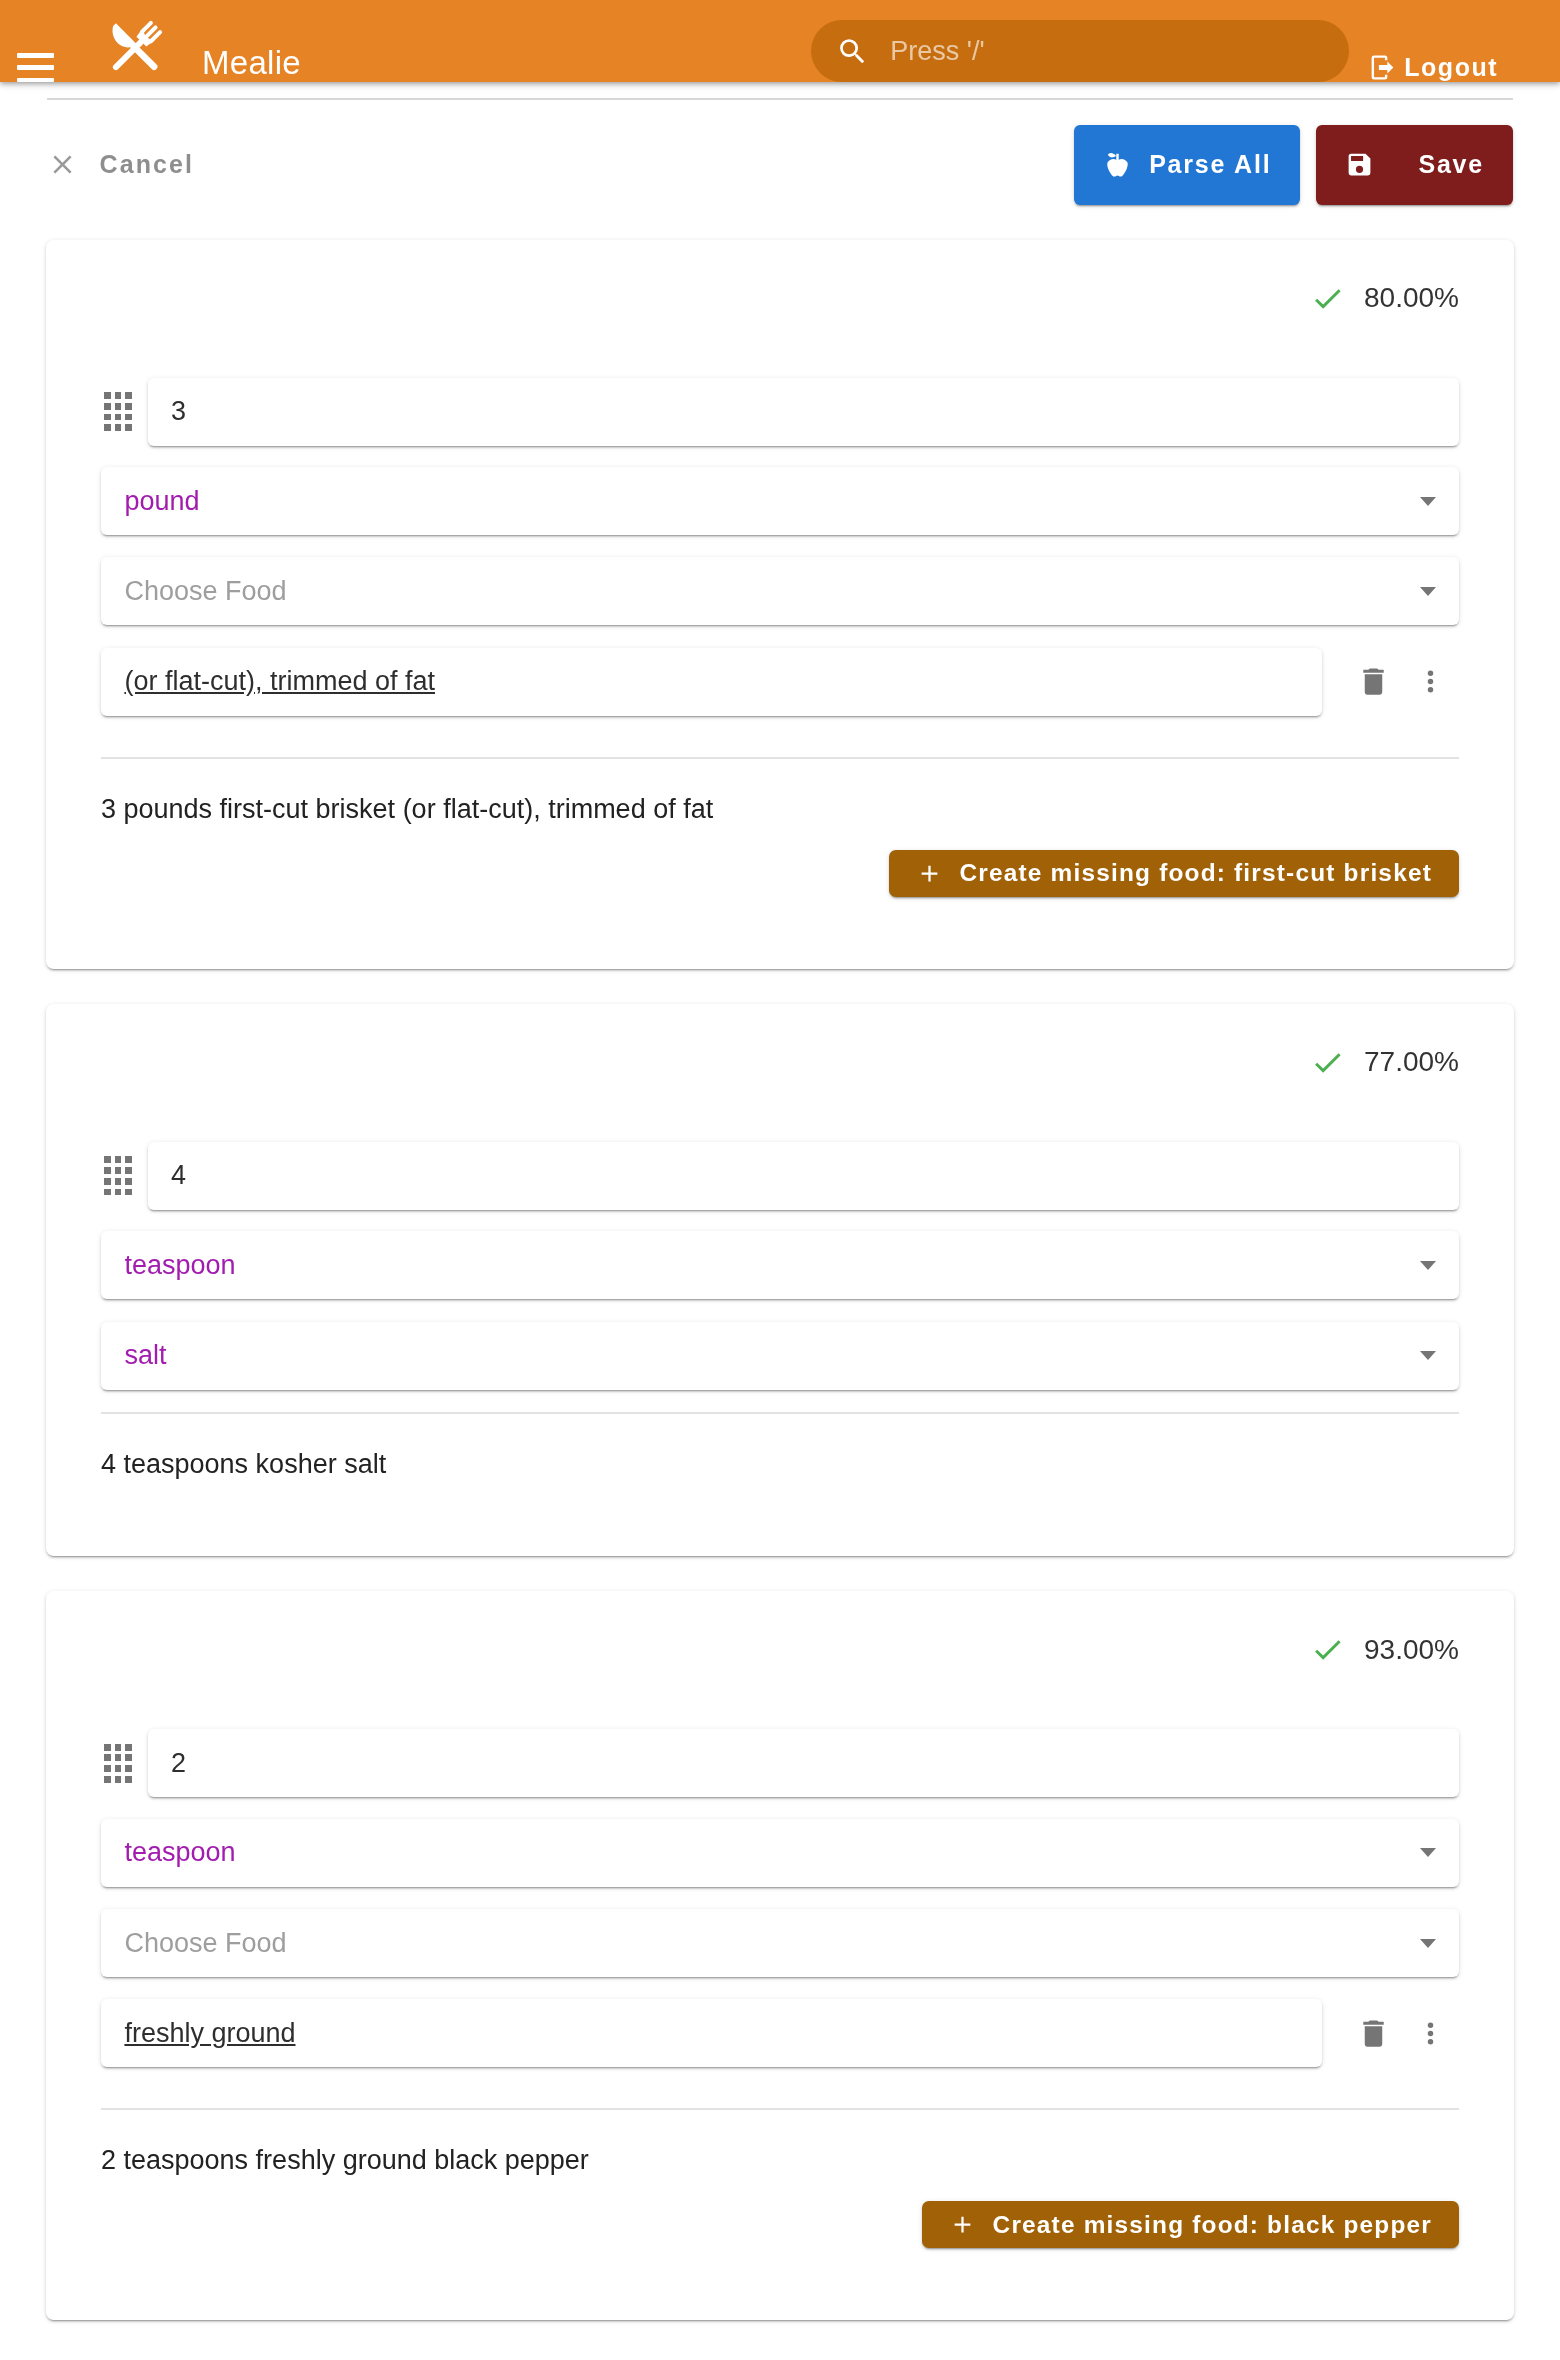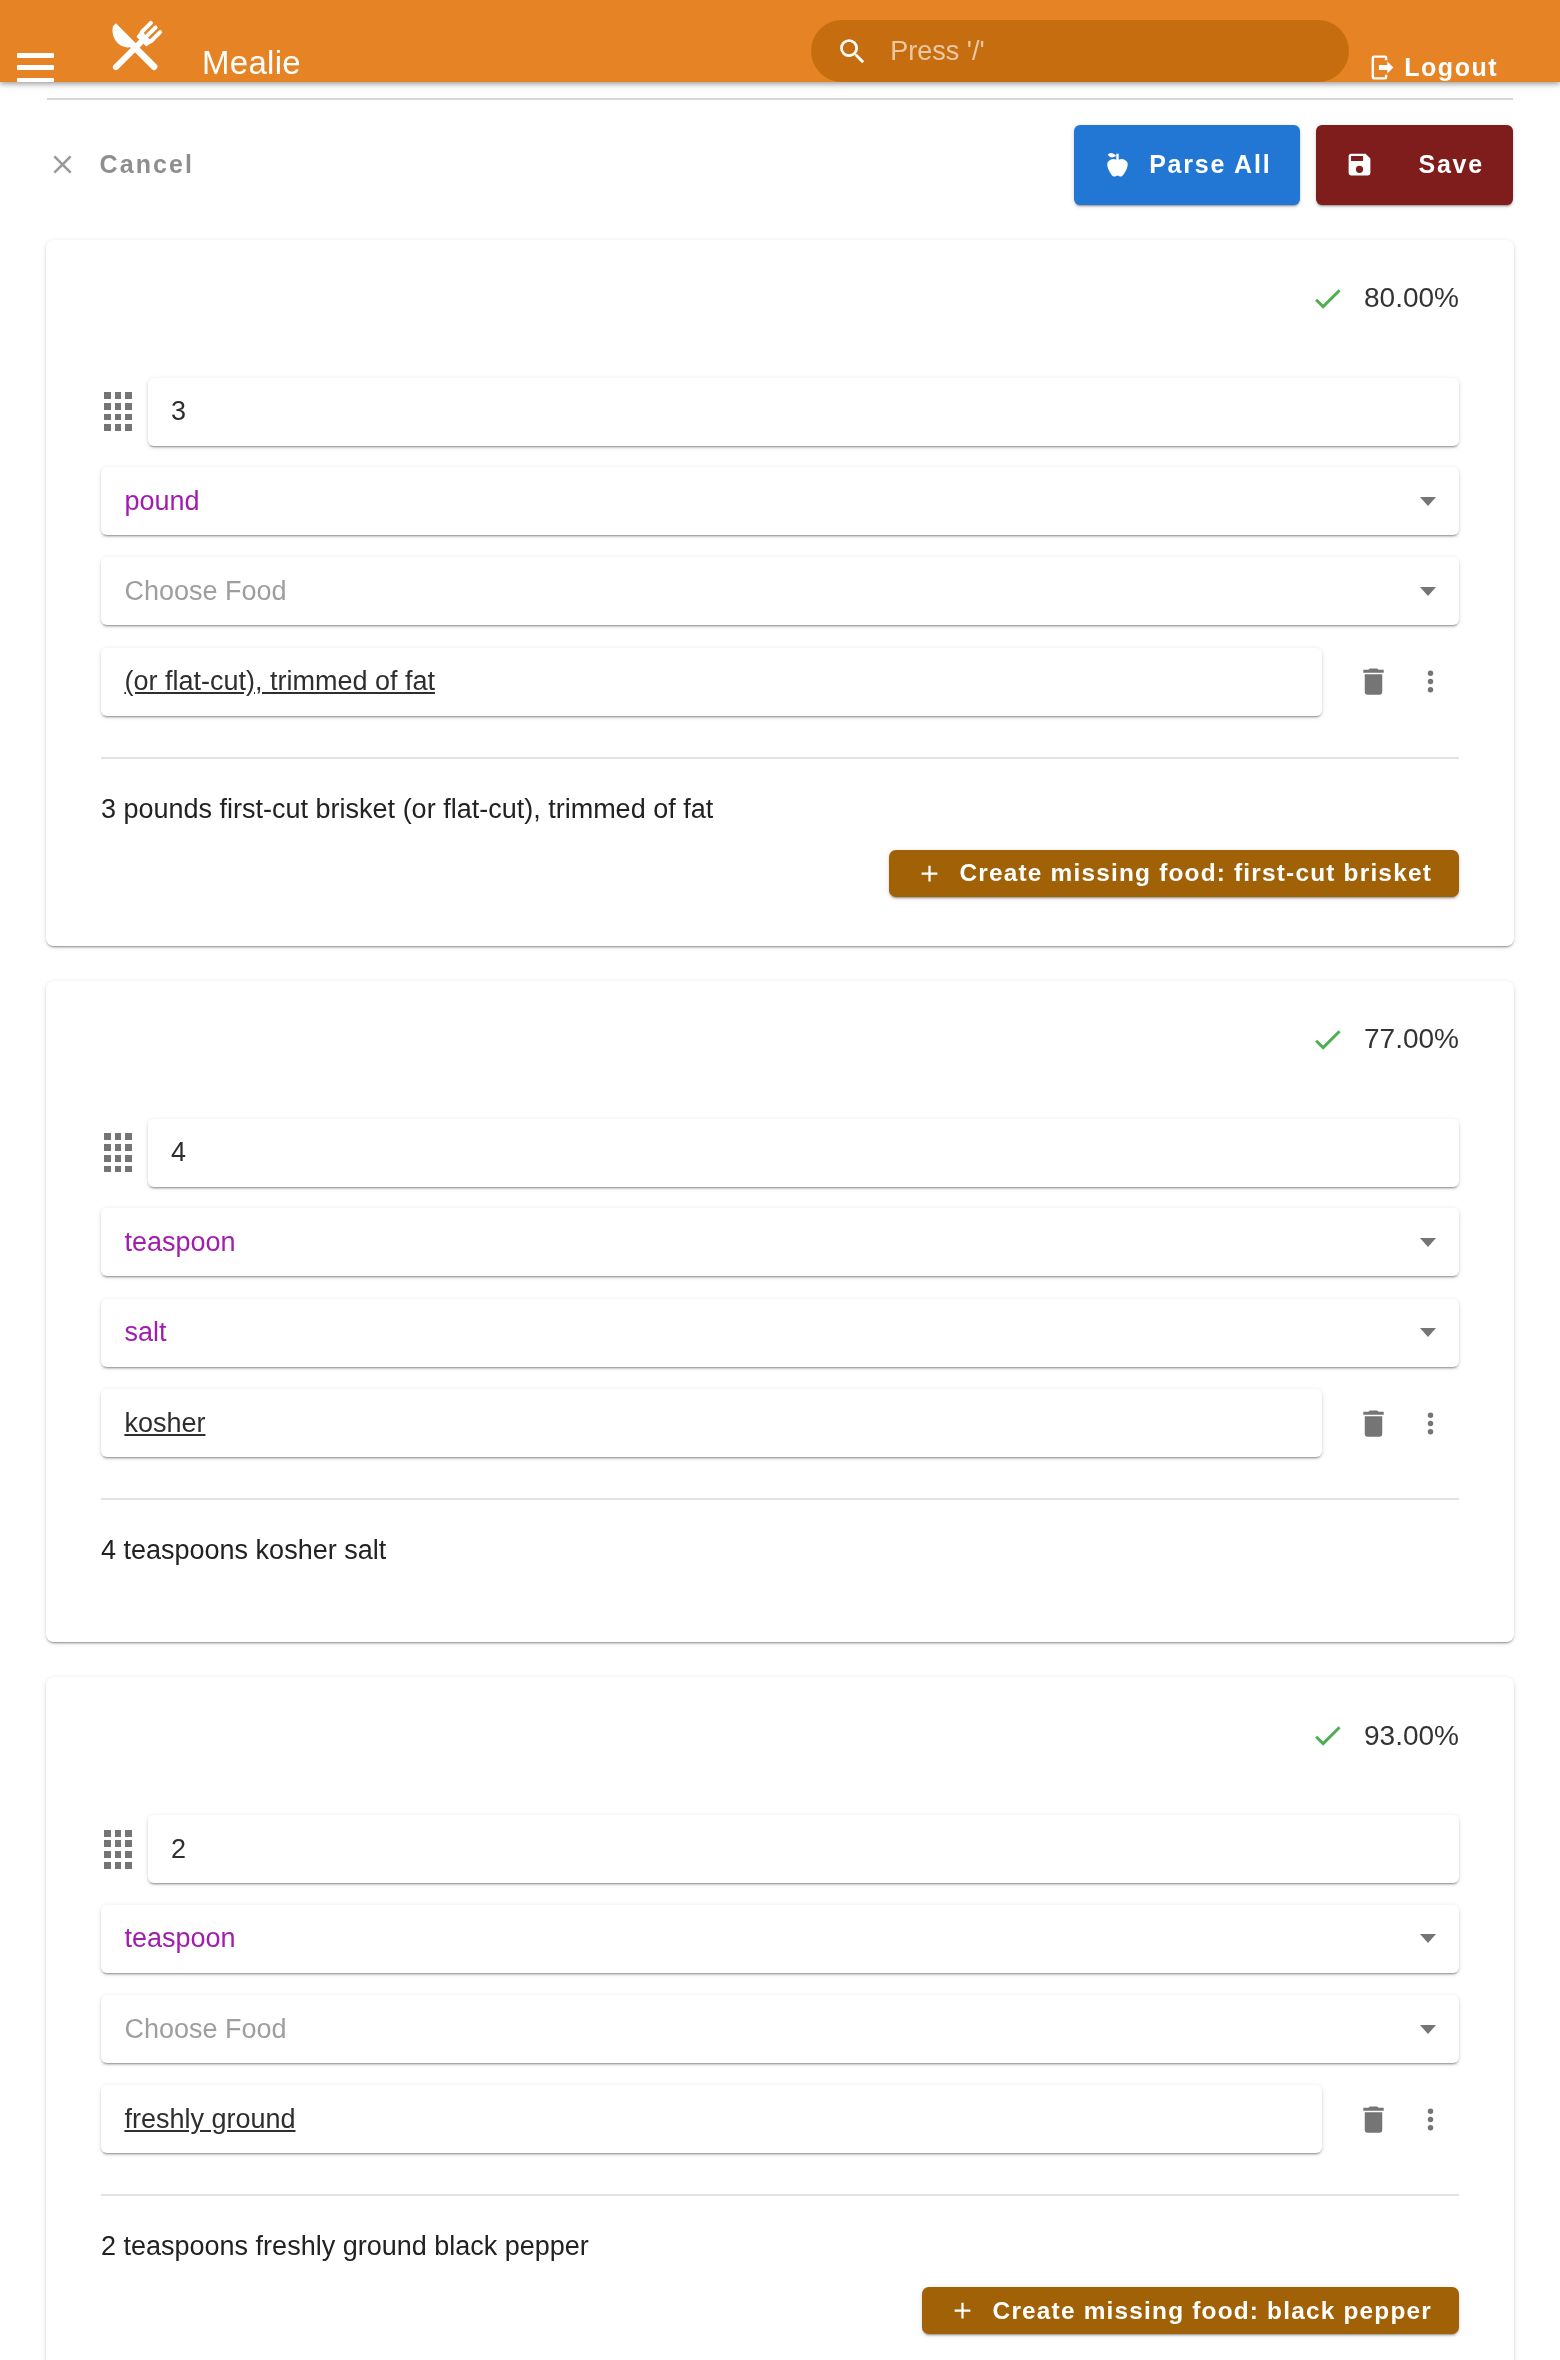--- a/index.html
+++ b/index.html
@@ -30,21 +30,21 @@
     font-weight:bold; letter-spacing:2.1px; cursor:pointer; }
   .btn { height:80px; border-radius:5.9px; display:flex; align-items:center; gap:17.6px;
     padding:0 29px; color:#fff; font-size:25px; font-weight:bold; letter-spacing:1.8px;
     cursor:pointer; border:none;
     box-shadow:0 2.9px 1px -2px rgba(0,0,0,.2),0 2px 2px 0 rgba(0,0,0,.14),0 1px 4.9px 0 rgba(0,0,0,.12); }
   .btn-parse { background:#2377D4; }
   .btn-save  { background:#7f1d1d; margin-left:16px;gap:44px; }
 
   
   .card { margin:35px 46px 27px; background:#fff; border-radius:7.8px;
-    padding:41px 55px 49px;
+    padding:41px 55px 72px;
     box-shadow:0 2.9px 1px -2px rgba(0,0,0,.2),0 2px 2px 0 rgba(0,0,0,.14),0 1px 4.9px 0 rgba(0,0,0,.12); }
   .card.no-create { padding-bottom:76px; }
   .status-row { display:flex; justify-content:flex-end; align-items:center; gap:19.5px; margin-bottom:62px; }
   .status-row .pct { font-size:28px; color:#333; }
 
   .row { display:flex; align-items:center; }
   .row-qty  { margin-bottom:21.5px; }
   .row-sel  { margin-bottom:22.4px; }
   .row-note { margin-bottom:41px;text-decoration:underline; }
 
@@ -237,35 +237,20 @@
       <span class="val">teaspoon</span>
       <span class="caret"></span>
     </div>
   </div>
   <div class="row row-sel">
     <div class="field select">
       <span class="val">salt</span>
       <span class="caret"></span>
     </div>
   </div>
-  <div class="row row-note">
-    <label class="field note-field">
-      <input value="kosher" style="">
-    </label>
-    <div class="icon-btn">
-      <svg class="ic" width="35" height="35" viewBox="0 0 24 24" fill="#757575">
-        <path d="M19,4H15.5L14.5,3H9.5L8.5,4H5V6H19M6,19A2,2 0 0,0 8,21H16A2,2 0 0,0 18,19V7H6V19Z"></path>
-      </svg>
-    </div>
-    <div class="icon-btn">
-      <svg class="ic" width="33" height="33" viewBox="0 0 24 24" fill="#757575">
-        <path d="M12,16A2,2 0 0,1 14,18A2,2 0 0,1 12,20A2,2 0 0,1 10,18A2,2 0 0,1 12,16M12,10A2,2 0 0,1 14,12A2,2 0 0,1 12,14A2,2 0 0,1 10,12A2,2 0 0,1 12,10M12,4A2,2 0 0,1 14,6A2,2 0 0,1 12,8A2,2 0 0,1 10,6A2,2 0 0,1 12,4Z"></path>
-      </svg>
-    </div>
-  </div>
   <hr class="card-divider">
   <div class="parsed-text">4 teaspoons kosher salt</div>
 </section>
 
 <section class="card">
   <div class="status-row">
     <svg class="ic" width="35" height="35" viewBox="0 0 24 24" fill="#4CAF50">
       <path d="M21,7L9,19L3.5,13.5L4.91,12.09L9,16.17L19.59,5.59L21,7Z"></path>
     </svg>
     <span class="pct">93.00%</span>

